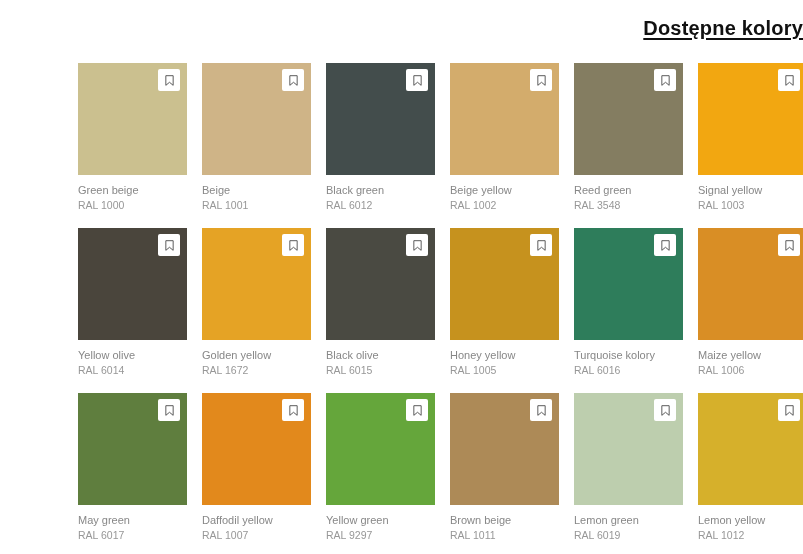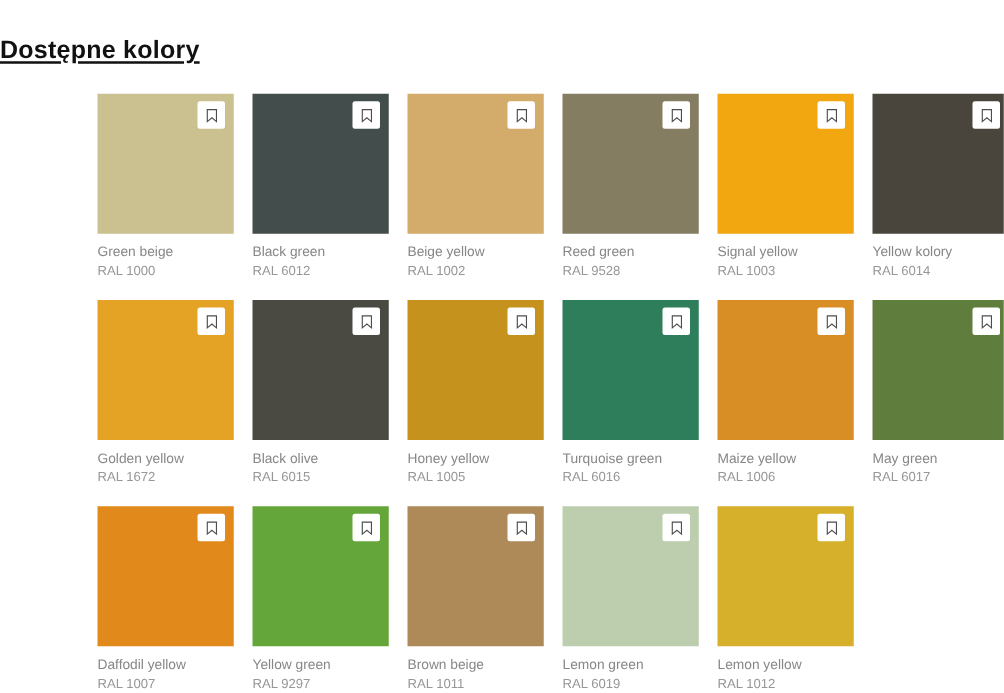--- a/index.html
+++ b/index.html
@@ -4,22 +4,22 @@
 <style>
   * { margin: 0; padding: 0; box-sizing: border-box; }
   html, body {
     width: 803px; height: 554px;
     background: #ffffff;
     font-family: "Liberation Sans", sans-serif;
     overflow: hidden;
   }
   .page { width: 803px; height: 554px; }
   .title {
-    margin-top: 29px;
-    text-align: left;
+    margin-top: 17px;
+    text-align: right;
     font-size: 20px;
     font-weight: 800;
     color: #111111;
     letter-spacing: 0.2px;
     text-decoration: underline;
     text-decoration-thickness: 2px;
     text-underline-offset: 3px;
   }
   .grid {
     width: 729px;
@@ -85,20 +85,31 @@
       <button class="bookmark-btn">
         <svg viewBox="0 0 24 26" aria-hidden="true">
           <path d="M4 2.5h16v21l-8-6.6-8 6.6z"></path>
         </svg>
       </button>
     </div>
     <div class="name">Green beige</div>
     <div class="code">RAL 1000</div>
   </div>
 
+  <div class="card">
+    <div class="swatch" style="background: rgb(207, 180, 135);">
+      <button class="bookmark-btn">
+        <svg viewBox="0 0 24 26" aria-hidden="true">
+          <path d="M4 2.5h16v21l-8-6.6-8 6.6z"></path>
+        </svg>
+      </button>
+    </div>
+    <div class="name">Beige</div>
+    <div class="code">RAL 1001</div>
+  </div>
 
   <div class="card">
     <div class="swatch" style="background: rgb(67, 77, 76);">
       <button class="bookmark-btn">
         <svg viewBox="0 0 24 26" aria-hidden="true">
           <path d="M4 2.5h16v21l-8-6.6-8 6.6z"></path>
         </svg>
       </button>
     </div>
     <div class="name">Black green</div>
@@ -119,21 +130,21 @@
 
   <div class="card">
     <div class="swatch" style="background: rgb(132, 125, 97);">
       <button class="bookmark-btn">
         <svg viewBox="0 0 24 26" aria-hidden="true">
           <path d="M4 2.5h16v21l-8-6.6-8 6.6z"></path>
         </svg>
       </button>
     </div>
     <div class="name">Reed green</div>
-    <div class="code">RAL 9528</div>
+    <div class="code">RAL 3548</div>
   </div>
 
   <div class="card">
     <div class="swatch" style="background: rgb(242, 167, 17);">
       <button class="bookmark-btn">
         <svg viewBox="0 0 24 26" aria-hidden="true">
           <path d="M4 2.5h16v21l-8-6.6-8 6.6z"></path>
         </svg>
       </button>
     </div>
@@ -142,21 +153,21 @@
   </div>
 
   <div class="card">
     <div class="swatch" style="background: rgb(74, 69, 60);">
       <button class="bookmark-btn">
         <svg viewBox="0 0 24 26" aria-hidden="true">
           <path d="M4 2.5h16v21l-8-6.6-8 6.6z"></path>
         </svg>
       </button>
     </div>
-    <div class="name">Yellow kolory</div>
+    <div class="name">Yellow olive</div>
     <div class="code">RAL 6014</div>
   </div>
 
   <div class="card">
     <div class="swatch" style="background: rgb(229, 163, 37);">
       <button class="bookmark-btn">
         <svg viewBox="0 0 24 26" aria-hidden="true">
           <path d="M4 2.5h16v21l-8-6.6-8 6.6z"></path>
         </svg>
       </button>
@@ -190,21 +201,21 @@
   </div>
 
   <div class="card">
     <div class="swatch" style="background: rgb(46, 125, 91);">
       <button class="bookmark-btn">
         <svg viewBox="0 0 24 26" aria-hidden="true">
           <path d="M4 2.5h16v21l-8-6.6-8 6.6z"></path>
         </svg>
       </button>
     </div>
-    <div class="name">Turquoise green</div>
+    <div class="name">Turquoise kolory</div>
     <div class="code">RAL 6016</div>
   </div>
 
   <div class="card">
     <div class="swatch" style="background: rgb(217, 142, 37);">
       <button class="bookmark-btn">
         <svg viewBox="0 0 24 26" aria-hidden="true">
           <path d="M4 2.5h16v21l-8-6.6-8 6.6z"></path>
         </svg>
       </button>

